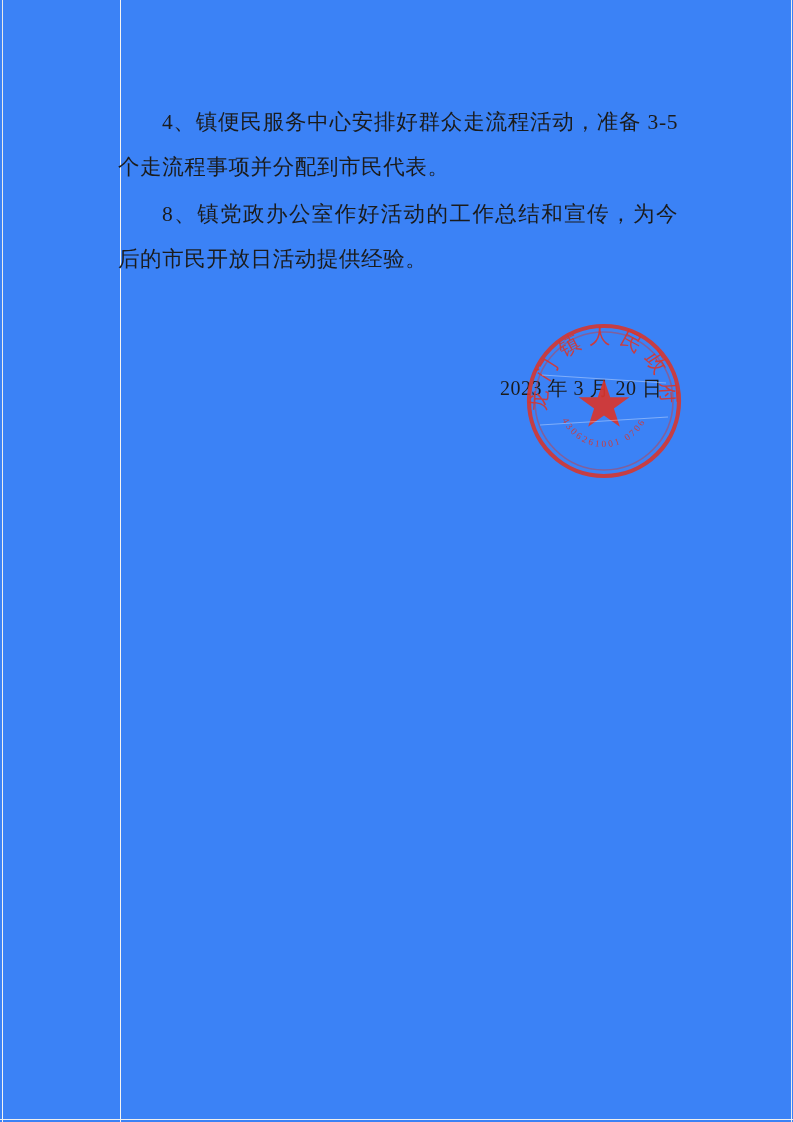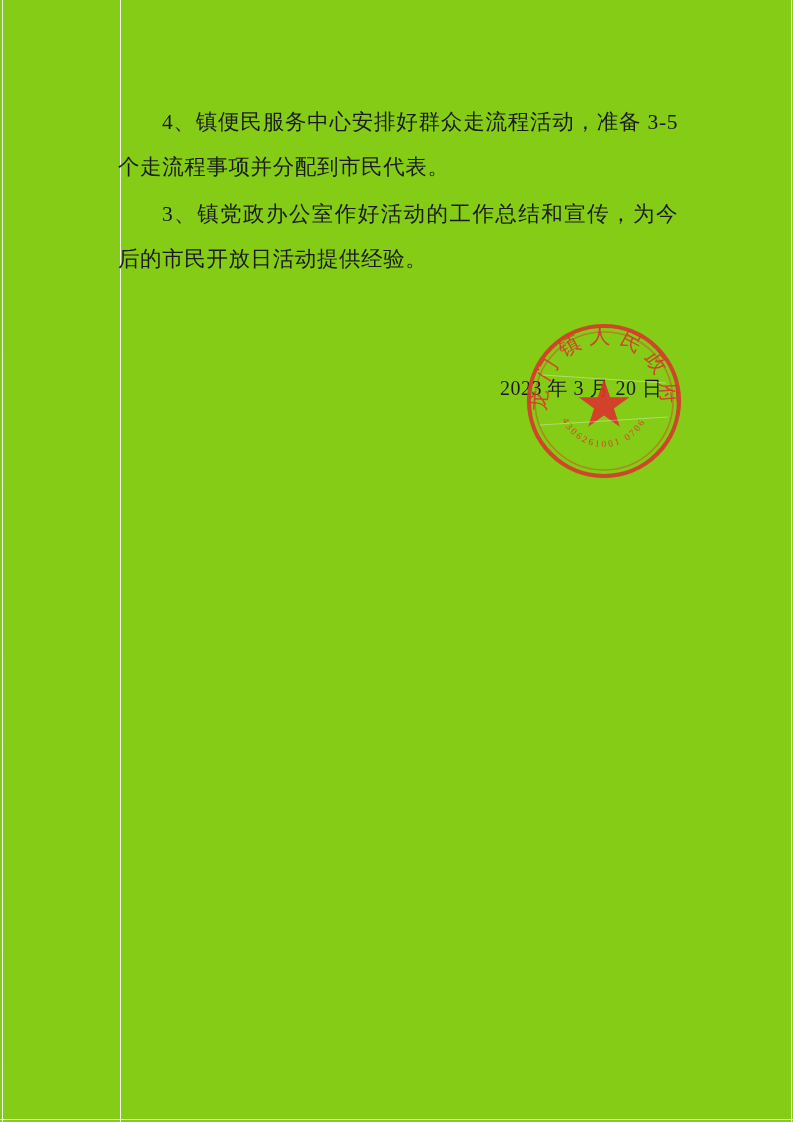--- a/index.html
+++ b/index.html
@@ -7,21 +7,21 @@
     padding: 0;
     background: #ffffff;
   }
   body {
     font-family: "Liberation Serif", "DejaVu Serif", serif;
   }
   .page {
     position: relative;
     width: 793px;
     height: 1122px;
-    background: #84cc16;
+    background: #3b82f6;
     overflow: hidden;
   }
   
   .edge-left {
     position: absolute;
     left: 2px;
     top: 0;
     width: 1px;
     height: 1122px;
     background: linear-gradient(to bottom, #e9e9e9, #f4f4f4);
@@ -100,21 +100,21 @@
 
 <div class="page">
 
   <div class="edge-left"></div>
   <div class="edge-left2"></div>
   <div class="edge-right"></div>
   <div class="edge-bottom"></div>
 
   <div class="body-text">
     <p class="para">4、镇便民服务中心安排好群众走流程活动，准备 3-5 个走流程事项并分配到市民代表。</p>
-    <p class="para">3、镇党政办公室作好活动的工作总结和宣传，为今后的市民开放日活动提供经验。</p>
+    <p class="para">8、镇党政办公室作好活动的工作总结和宣传，为今后的市民开放日活动提供经验。</p>
   </div>
 
   <div class="signature-block">
     <div class="sig-line">2023 年 3 月 20 日</div>
   </div>
 
   <div class="seal">
     <svg width="160" height="160" viewBox="0 0 160 160" xmlns="http://www.w3.org/2000/svg">
       <defs>
         <path id="arcTop" d="M 22,80 A 58,58 0 0 1 138,80"></path>

